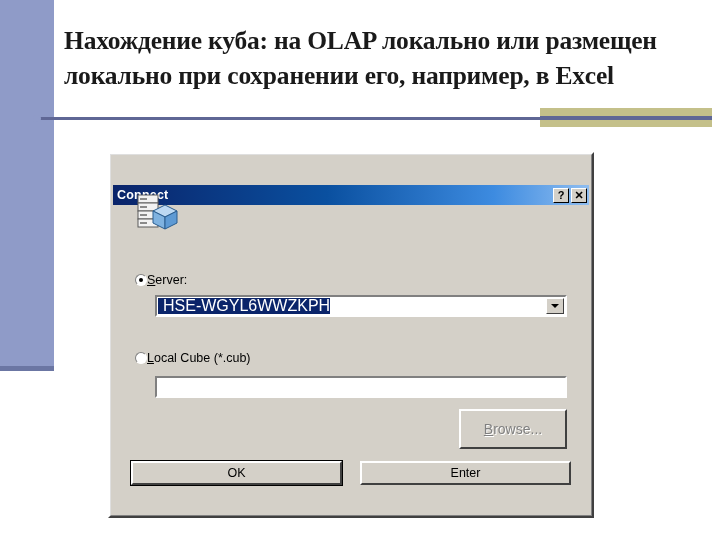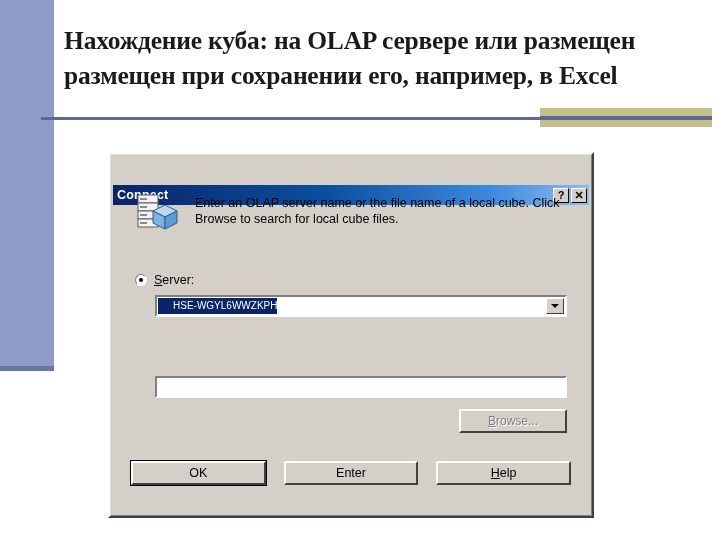--- a/index.html
+++ b/index.html
@@ -88,21 +88,21 @@
     position:absolute; left:24px; top:36px; right:20px;
     display:flex; gap:16px; align-items:flex-start;
   }
   #cube-icon { width:44px; height:42px; flex:none; }
   #desc-text {
     font-size:12.5px; color:#000; line-height:16px; padding-top:4px;
     font-family:"Liberation Sans", sans-serif;
   }
 
   
-  .radio-row { position:absolute; display:flex; align-items:center; gap:7px; }
+  .radio-row { position:absolute; display:flex; align-items:center; }
   .radio {
     width:12px; height:12px; border-radius:50%;
     background:#ffffff;
     border:1px solid;
     border-color:#808080 #ffffff #ffffff #808080;
     box-shadow:0 0 0 1px #d4d0c8;
     position:relative; flex:none;
   }
   .radio.checked::after {
     content:""; position:absolute; left:3px; top:3px;
@@ -116,22 +116,22 @@
     position:absolute; left:44px; top:140px; width:412px; height:22px;
     background:#ffffff;
     border:2px solid;
     border-color:#808080 #ffffff #ffffff #808080;
     display:flex; align-items:stretch;
   }
   #server-value {
     flex:1; display:flex; align-items:center; padding-left:1px;
   }
   #server-value-text {
-    background:#0a246a; color:#ffffff; font-size:10px;
-    padding:1px 0px 1px 15px; line-height:14px;
+    background:#0a246a; color:#ffffff; font-size:16px;
+    padding:1px 0px 1px 5px; line-height:14px;
     font-family:"Liberation Sans", sans-serif;
   }
   #combo-arrow {
     width:18px; margin:1px 1px 1px 0;
     background:#d4d0c8;
     border:1px solid; border-color:#ffffff #404040 #404040 #ffffff;
     display:flex; align-items:center; justify-content:center;
   }
   #combo-arrow .tri {
     width:0;height:0;border-left:4px solid transparent;
@@ -141,25 +141,25 @@
   
   #cube-input {
     position:absolute; left:44px; top:221px; width:412px; height:22px;
     background:#ffffff;
     border:2px solid;
     border-color:#808080 #ffffff #ffffff #808080;
   }
 
   
   #browse-button {
-    position:absolute; left:348px; top:254px; width:108px; height:24px;
+    position:absolute; left:348px; top:254px; width:108px; height:40px;
     background:#d4d0c8;
     border:2px solid; border-color:#ffffff #404040 #404040 #ffffff;
     display:flex; align-items:center; justify-content:center;
-    font-size:12px; color:#808080; text-shadow:1px 1px 0 #ffffff;
+    font-size:14px; color:#808080; text-shadow:1px 1px 0 #ffffff;
   }
   #browse-button u { text-decoration:underline; }
 
   
   #button-row {
     position:absolute; left:20px; top:306px; right:20px;
     display:flex; gap:18px;
   }
   .dlg-button {
     flex:1; height:24px; background:#d4d0c8;
@@ -170,21 +170,21 @@
   }
   .dlg-button.default { outline:1px solid #000; outline-offset:0px; }
   .dlg-button u { text-decoration:underline; }
 </style>
 </head>
 <body>
 
 <div id="slide-left-bar"></div>
 <div id="slide-left-bar-shadow"></div>
 
-<h1 id="slide-title">Нахождение куба: на OLAP сервере или размещен размещен при сохранении его, например, в Excel</h1>
+<h1 id="slide-title">Нахождение куба: на OLAP локально или размещен локально при сохранении его, например, в Excel</h1>
 
 <div id="title-divider"></div>
 <div id="title-divider-cap"></div>
 <div id="gold-accent"></div>
 <div id="gold-accent-line"></div>
 
 <div id="connect-dialog">
   <div id="dialog-inner">
 
     <div id="title-bar">
@@ -204,50 +204,50 @@
         <rect x="3" y="28" width="20" height="8" fill="#f2f2f2" stroke="#5a5a5a" stroke-width="1"></rect>
         <rect x="5" y="7" width="7" height="2" fill="#8a8a8a"></rect>
         <rect x="5" y="15" width="7" height="2" fill="#8a8a8a"></rect>
         <rect x="5" y="23" width="7" height="2" fill="#8a8a8a"></rect>
         <rect x="5" y="31" width="7" height="2" fill="#8a8a8a"></rect>
 
         <polygon points="18,20 30,14 42,20 30,26" fill="#bcd8f2" stroke="#2a5d8f" stroke-width="1"></polygon>
         <polygon points="18,20 30,26 30,38 18,32" fill="#7fb2e0" stroke="#2a5d8f" stroke-width="1"></polygon>
         <polygon points="30,26 42,20 42,32 30,38" fill="#5e9ad4" stroke="#2a5d8f" stroke-width="1"></polygon>
       </svg>
-      <div id="desc-text">Enter an OLAP server name or the file name of a local cube. Click Browse to search for local cube files.</div>
     </div>
 
     <div class="radio-row" style="left:24px; top:118px;">
       <span class="radio checked"></span>
       <span class="radio-label"><u>S</u>erver:</span>
     </div>
 
     <div id="server-combo">
       <div id="server-value">
         <span id="server-value-text">HSE-WGYL6WWZKPH</span>
       </div>
       <div id="combo-arrow">
         <span class="tri"></span>
       </div>
     </div>
 
+    <div class="radio-row" style="left:24px; top:196px;">
+      <span class="radio"></span>
+      <span class="radio-label"><u>L</u>ocal Cube (*.cub)</span>
+    </div>
 
     <div id="cube-input" title=""></div>
 
     <div id="browse-button">
       <span><u>B</u>rowse...</span>
     </div>
 
     <div id="button-row">
       <div class="dlg-button default">
         <span>OK</span>
       </div>
       <div class="dlg-button">
         <span>Enter</span>
       </div>
-      <div class="dlg-button">
-        <span><u>H</u>elp</span>
-      </div>
     </div>
 
   </div>
 </div>
 
 </body></html>

